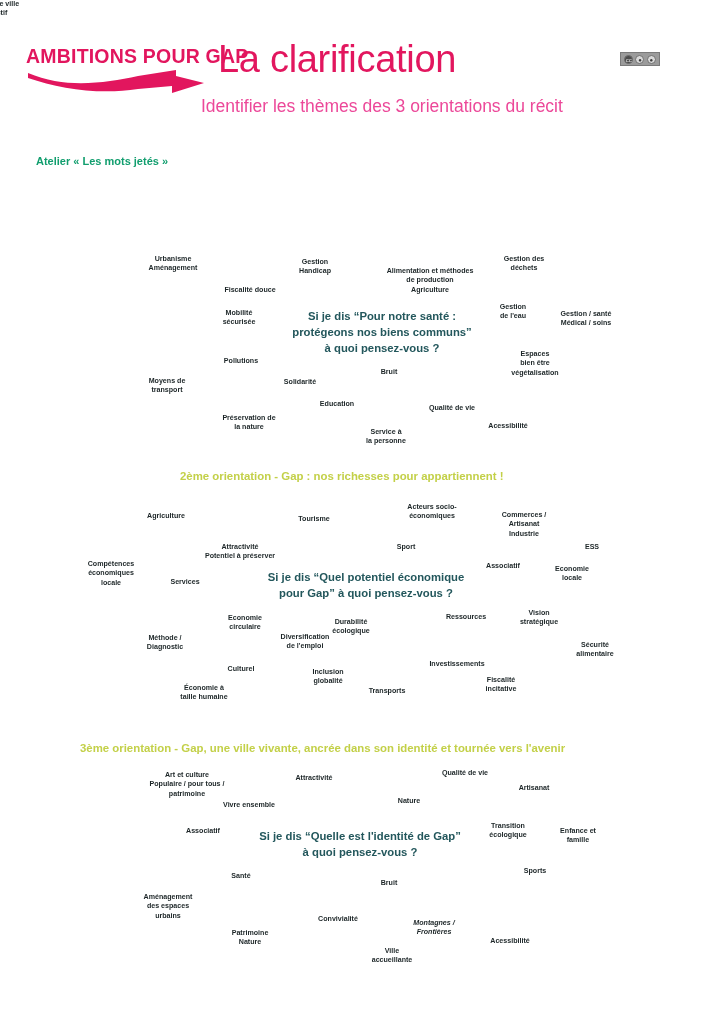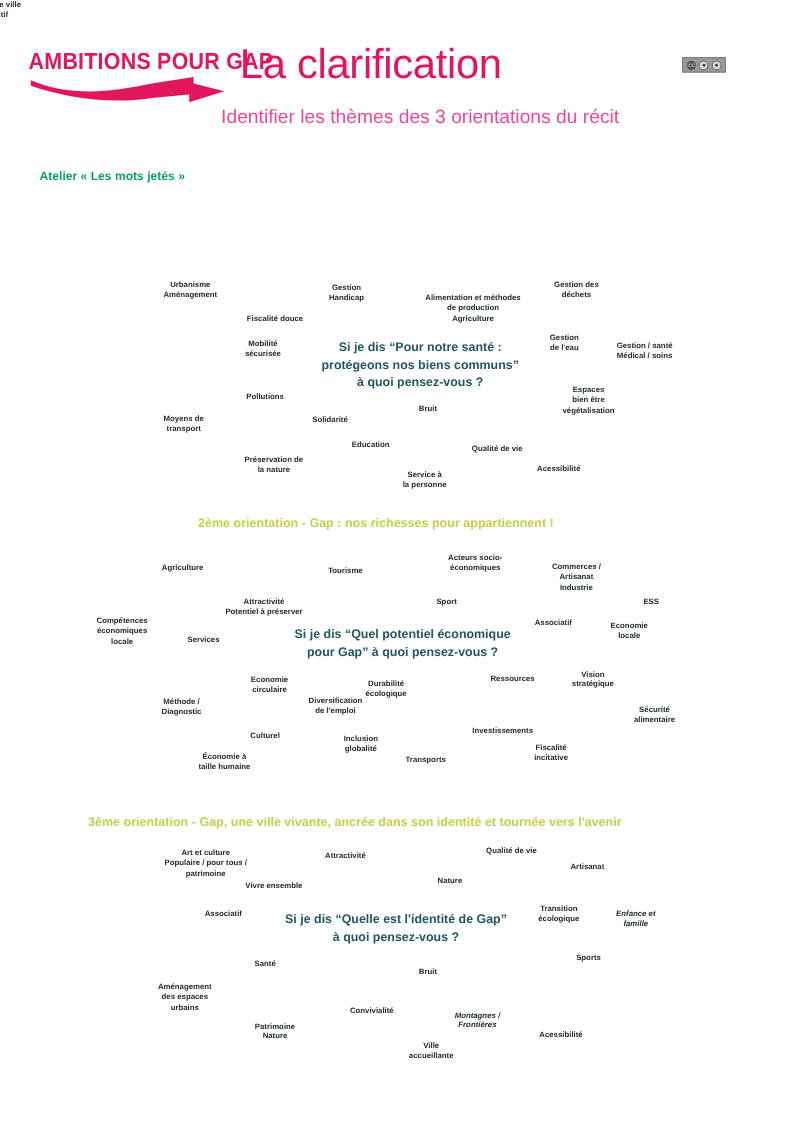--- a/index.html
+++ b/index.html
@@ -227,21 +227,21 @@
 Populaire / pour tous /
 patrimoine</div>
     <div class="word" style="left:314px; top:774px;">Attractivité</div>
     <div class="word" style="left:465px; top:769px;">Qualité de vie</div>
     <div class="word" style="left:534px; top:784px;">Artisanat</div>
     <div class="word" style="left:249px; top:801px;">Vivre ensemble</div>
     <div class="word" style="left:409px; top:797px;">Nature</div>
     <div class="word" style="left:203px; top:827px;">Associatif</div>
     <div class="word" style="left:508px; top:822px;">Transition
 écologique</div>
-    <div class="word" style="left:578px; top:827px;font-style:italic;">Enfance et
+    <div class="word" style="left:578px; top:827px;">Enfance et
 famille</div>
     <div class="word" style="left:535px; top:867px;">Sports</div>
     <div class="word" style="left:241px; top:872px;">Santé</div>
     <div class="word" style="left:389px; top:879px;">Bruit</div>
     <div class="word" style="left:168px; top:893px;">Aménagement
 des espaces
 urbains</div>
     <div class="word" style="left" :="">Centre ville
 actif</div>
     <div class="word" style="left:338px; top:915px;">Convivialité</div>

